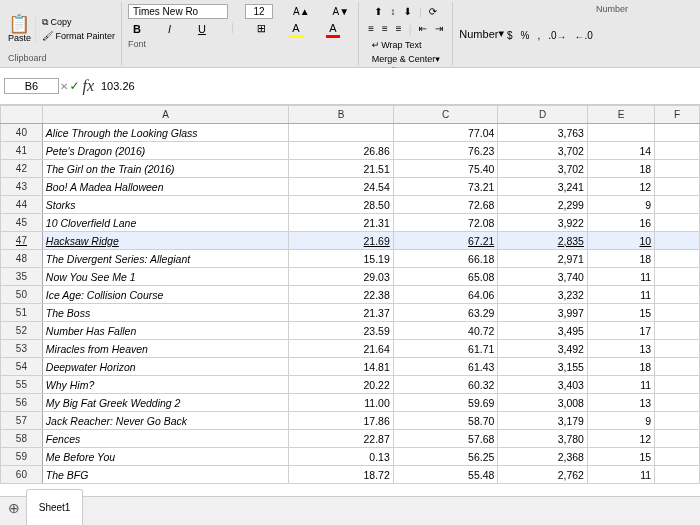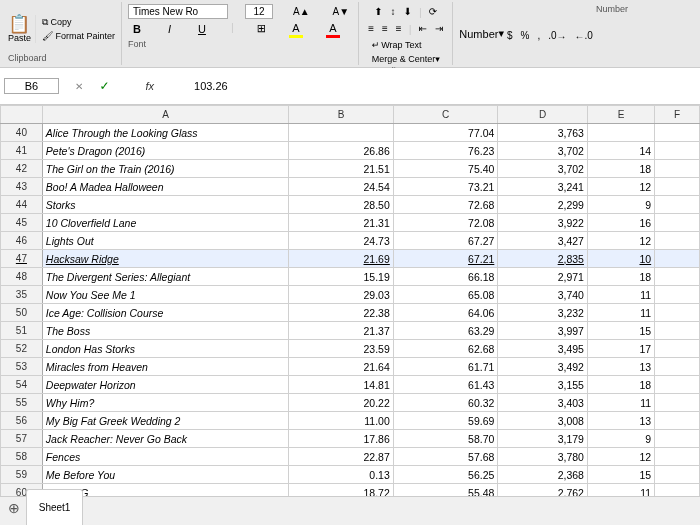--- a/index.html
+++ b/index.html
@@ -53,37 +53,38 @@
     .underline-btn { text-decoration: underline; }
 
     
     .formula-bar {
       background: white;
       border-bottom: 1px solid #ccc;
       display: flex;
       align-items: center;
       height: 37px;
       padding: 0 4px;
-      gap: 16px;
+      gap: 1px;
     }
 
     .cell-ref-box {
       border: 1px solid #aaa;
       padding: 1px 4px;
       font-size: 11px;
       width: 55px;
       text-align: center;
       background: white;
     }
 
     .formula-fx {
       font-style: italic;
       color: #333;
-      font-size: 11px;
-      margin: 0 20px;
+      font-size: 16px;
+      margin: 0 2px;
+      font-family: Liberation Serif, serif;
     }
 
     .formula-input {
       flex: 1;
       border: none;
       outline: none;
       font-size: 11px;
       padding: 1px 4px;
     }
 
@@ -527,29 +528,20 @@
           </tr>
           <tr>
             <td class="row-header">45</td>
             <td class="italic-text">10 Cloverfield Lane</td>
             <td class="num-cell">21.31</td>
             <td class="num-cell">72.08</td>
             <td class="num-cell">3,922</td>
             <td class="num-cell">16</td>
             <td class="num-cell"></td>
           </tr>
-          <tr>
-            <td class="row-header">46</td>
-            <td class="italic-text">Lights Out</td>
-            <td class="num-cell">24.73</td>
-            <td class="num-cell">67.27</td>
-            <td class="num-cell">3,427</td>
-            <td class="num-cell">12</td>
-            <td class="num-cell"></td>
-          </tr>
           <tr style="background: rgb(232, 240, 254); text-decoration: underline;">
             <td class="row-header">47</td>
             <td class="italic-text">Hacksaw Ridge</td>
             <td class="num-cell">21.69</td>
             <td class="num-cell">67.21</td>
             <td class="num-cell">2,835</td>
             <td class="num-cell">10</td>
             <td class="num-cell"></td>
           </tr>
           <tr>
@@ -583,23 +575,23 @@
             <td class="row-header">51</td>
             <td class="italic-text">The Boss</td>
             <td class="num-cell">21.37</td>
             <td class="num-cell">63.29</td>
             <td class="num-cell">3,997</td>
             <td class="num-cell">15</td>
             <td class="num-cell"></td>
           </tr>
           <tr>
             <td class="row-header">52</td>
-            <td class="italic-text">London Has Storks</td>
+            <td class="italic-text">Number Has Fallen</td>
             <td class="num-cell">23.59</td>
-            <td class="num-cell">62.68</td>
+            <td class="num-cell">40.72</td>
             <td class="num-cell">3,495</td>
             <td class="num-cell">17</td>
             <td class="num-cell"></td>
           </tr>
           <tr>
             <td class="row-header">53</td>
             <td class="italic-text">Miracles from Heaven</td>
             <td class="num-cell">21.64</td>
             <td class="num-cell">61.71</td>
             <td class="num-cell">3,492</td>

